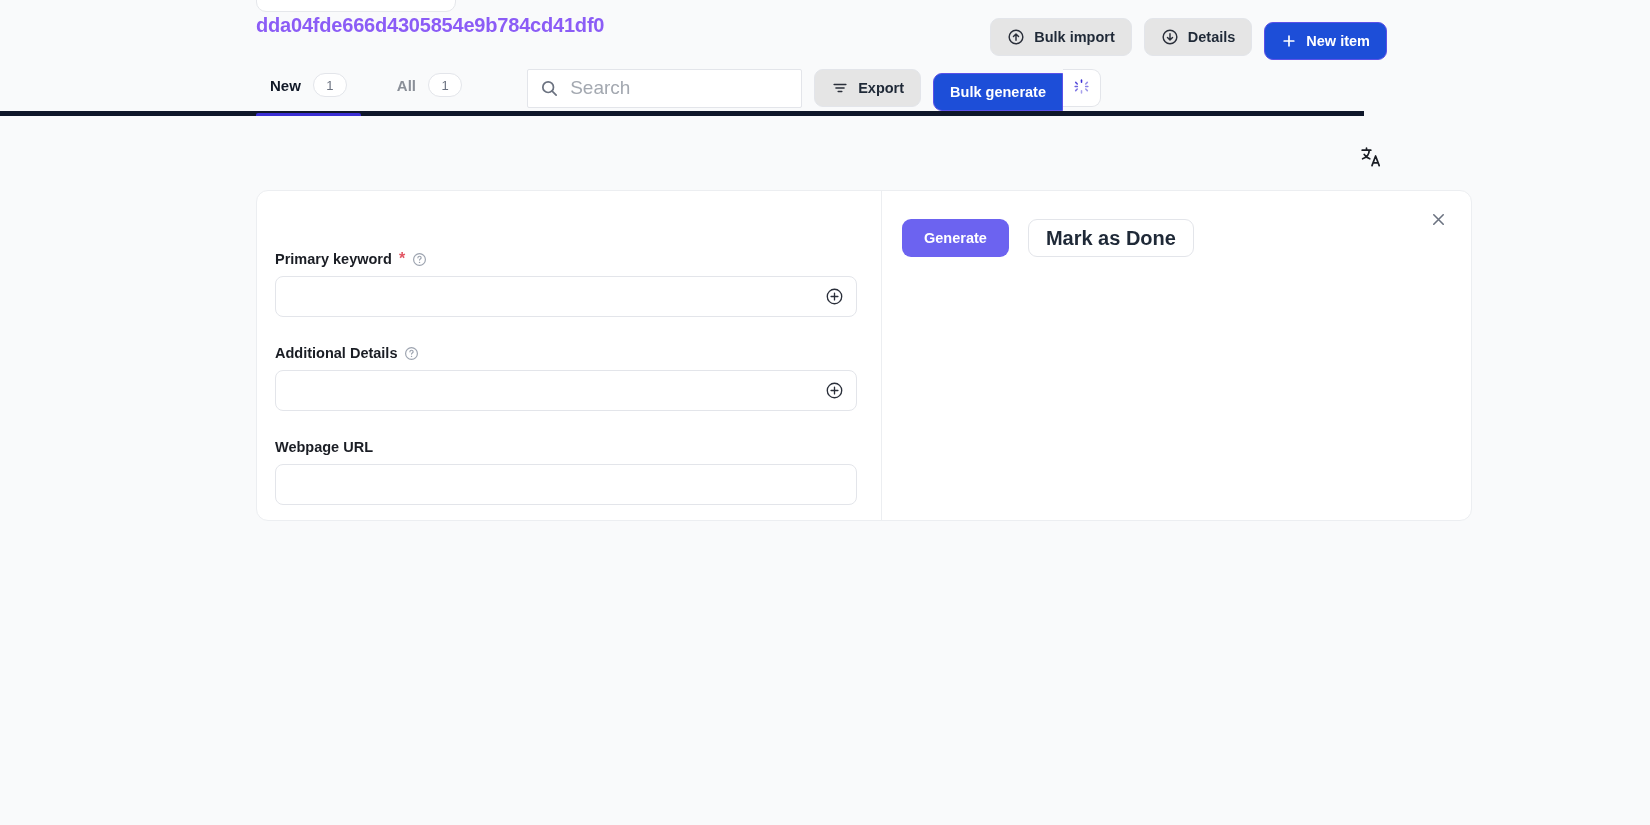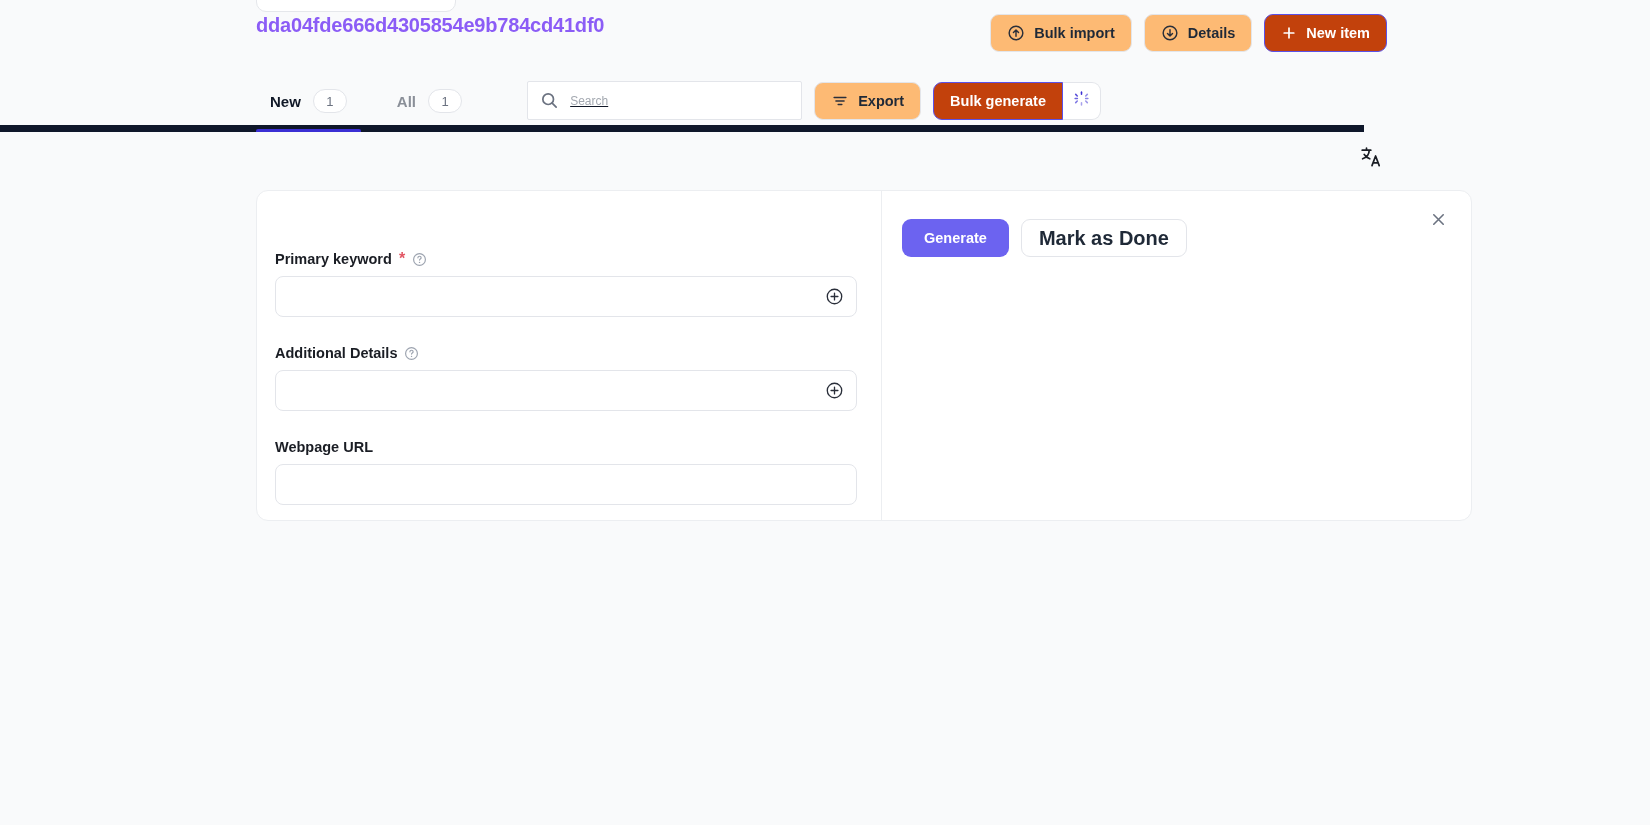--- a/index.html
+++ b/index.html
@@ -30,32 +30,32 @@
     color: #8b5cf6; white-space: nowrap;
   }
   .hdr-actions {
     position: absolute; right: 263px; top: 14px;
     display: flex; align-items: center; gap: 12px;
   }
   .btn {
     display: inline-flex; align-items: center; justify-content: center;
     gap: 9px; height: 38px; padding: 0 16px;
     border-radius: 9px; font-size: 14.5px; font-weight: 600;
-    border: 1px solid #E3E5EA; background: #fdba74; color: #1F2937;
+    border: 1px solid #E3E5EA; background: #e5e5e5; color: #1F2937;
     white-space: nowrap; cursor: pointer;
   }
   .btn.primary {
-    background: #c2410c; border-color: #5B51E8; color: #FFFFFF;
+    background: #1d4ed8; border-color: #5B51E8; color: #FFFFFF; margin-top: 8px;
   }
   .btn svg { display: block; }
 
   
   .tabbar {
-    position: absolute; left: 0; top: 70px; width: 1364px; height: 62px;
-    border-bottom: 7px solid #0f172a;
+    position: absolute; left: 0; top: 54px; width: 1364px; height: 62px;
+    border-bottom: 5px solid #0f172a;
   }
   .tabs { position: absolute; left: 256px; top: 0; display: flex; height: 62px; }
   .tab {
     display: flex; align-items: center; gap: 12px;
     height: 62px; padding: 0 14px; margin-right: 22px;
     cursor: pointer; position: relative;
   }
   .tab-label { font-size: 15px; font-weight: 600; color: #8A8F98; }
   .tab.active .tab-label { color: #111827; font-weight: 700; }
   .tab.active::after {
@@ -73,22 +73,22 @@
     position: absolute; right: 263px; top: 11px;
     display: flex; align-items: center; gap: 12px;
   }
   .search-wrap {
     position: relative; width: 275px; height: 39px;
   }
   .search-input {
     width: 275px; height: 39px;
     border: 1px solid #E3E5EA; border-radius: 2px;
     background: #FFFFFF; padding: 0 12px 0 42px;
-    font-size: 12px; font-family: "Liberation Sans", sans-serif;
-    color: #111827; outline: none; text-decoration: underline;
+    font-size: 19px; font-family: "Liberation Sans", sans-serif;
+    color: #111827; outline: none;
   }
   .search-input::placeholder { color: #A3A8B0; }
   .search-ico {
     position: absolute; left: 13px; top: 10px;
     width: 19px; height: 19px; pointer-events: none;
   }
   .split { display: flex; align-items: center; }
   .split .btn { border-radius: 9px 0 0 9px; align-items: center; }
   .split .spin-btn {
     width: 38px; height: 38px;
@@ -133,21 +133,21 @@
     font-size: 14.5px; font-family: "Liberation Sans", sans-serif;
     color: #111827; outline: none;
   }
   .text-input.no-adorn { padding-right: 12px; }
   .plus-ico {
     position: absolute; right: 13px; top: 11px;
     width: 19px; height: 19px; cursor: pointer;
   }
 
   .action-col { flex: 1; padding: 28px 0 0 20px; position: relative; }
-  .action-row { display: flex; align-items: center; gap: 12px; }
+  .action-row { display: flex; align-items: center; gap: 19px; }
   .gen-btn {
     height: 38px; padding: 0 22px; border-radius: 9px;
     background: #6C63F0; border: none; color: #FFFFFF;
     font-size: 14.5px; font-weight: 600;
     font-family: "Liberation Sans", sans-serif; cursor: pointer;
   }
   .done-btn {
     height: 38px; padding: 0 17px; border-radius: 9px;
     background: #FFFFFF; border: 1px solid #E3E5EA; color: #1F2937;
     font-size: 20px; font-weight: 600;

